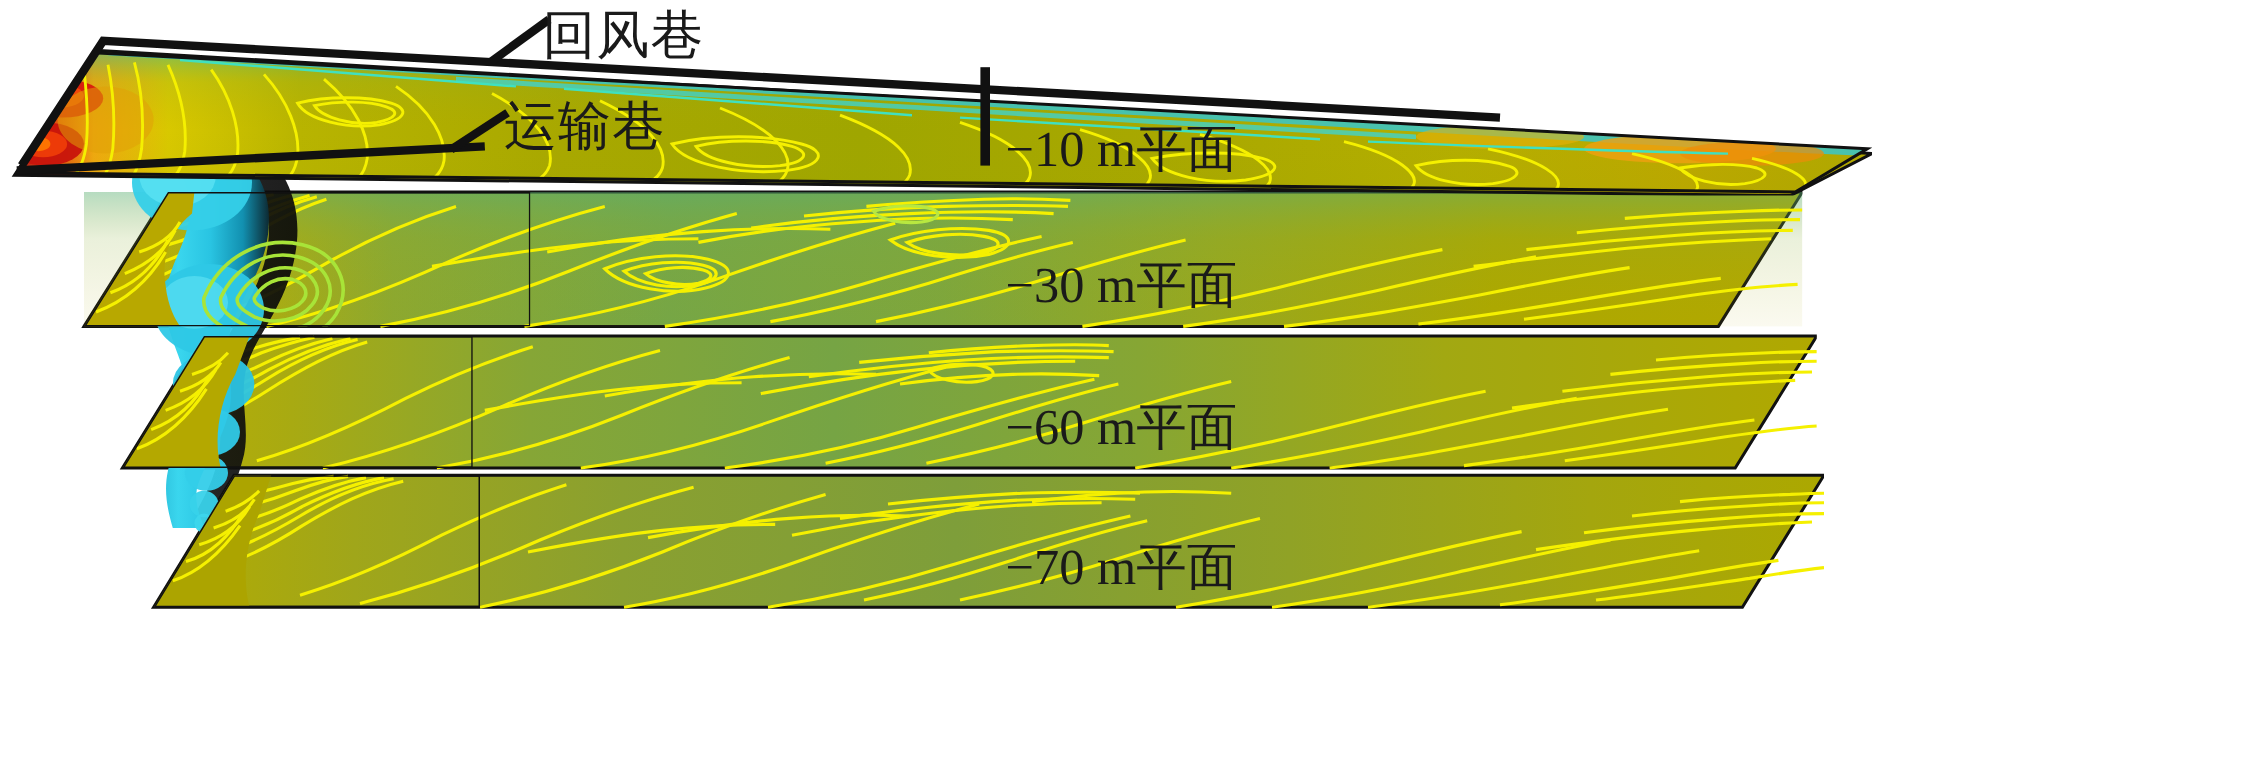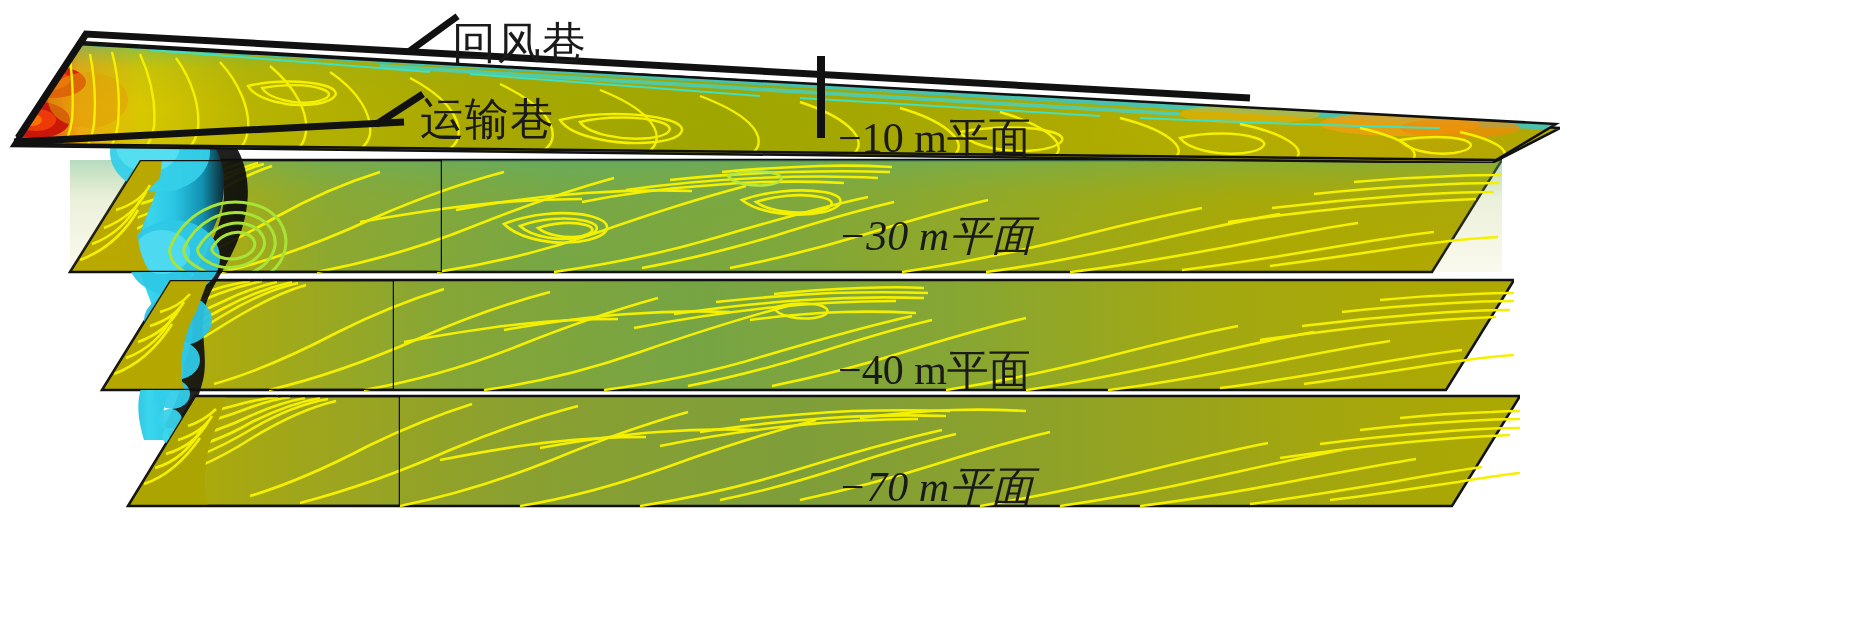--- a/index.html
+++ b/index.html
@@ -6,21 +6,21 @@
   body{width:1875px;height:631px;overflow:hidden;
        font-family:"Liberation Serif","DejaVu Serif",serif;}
   #stage{position:relative;width:1875px;height:631px;background:#fff;}
 
   
   .plane{position:absolute;}
   .plane svg{display:block;}
 
   
   .lbl{position:absolute;color:#1a1a1a;white-space:nowrap;
-       font-family:"Liberation Serif","DejaVu Serif",serif;margin-top:14px;}
+       font-family:"Liberation Serif","DejaVu Serif",serif;}
   .lbl-cn{font-size:44px;letter-spacing:1px;}
   .lbl-depth{font-size:42px;letter-spacing:0px;}
 
   
   .leader{position:absolute;background:#111;transform-origin:0 50%;}
 
   
   .tick{position:absolute;background:#111;}
 </style>
 </head>
@@ -132,21 +132,21 @@
         <path d="M1180,70 C1222,64 1266,58 1310,54 C1350,50 1384,48 1410,47"></path>
         <path d="M1220,56 C1258,51 1298,47 1338,44 C1374,41 1404,40 1420,40"></path>
         <path d="M1260,42 C1294,38 1330,35 1366,33 C1396,31 1414,31 1420,31"></path>
         <path d="M1300,30 C1330,27 1362,25 1392,24 C1410,23 1418,23 1420,23"></path>
         <path d="M760,30 C790,26 822,23 854,22 C884,21 908,22 926,23"></path>
         <path d="M440,60 C478,53 518,47 558,44 C596,41 630,41 658,42"></path>
         <path d="M340,72 C376,65 414,58 452,54 C488,50 520,49 546,49"></path>
       </g>
     </svg>
   </div>
-  <div class="lbl lbl-depth" style="left:838px;top:445px;font-style:italic;">−70 m平面</div>
+  <div class="lbl lbl-depth" style="left:838px;top:445px;">−70 m平面</div>
 
   <div class="plane" style="left:74px;top:272px;">
     <svg width="1440" height="125" viewBox="0 0 1440 125">
       <polygon points="28,118 96,8 1440,8 1372,118" fill="url(#g50)" stroke="#111" stroke-width="2.5"></polygon>
       <g fill="none" stroke="#f5f000" stroke-width="2.6">
         <path d="M52,86 C86,78 118,63 148,44 C174,28 198,17 224,11"></path>
         <path d="M40,102 C78,93 114,76 148,54 C178,35 204,21 232,13"></path>
         <path d="M64,70 C96,63 124,51 150,36 C174,23 196,15 218,10"></path>
         <path d="M76,54 C102,49 126,41 148,30 C168,20 186,14 203,10"></path>
         <path d="M86,40 C106,36 126,30 144,22 C160,16 174,12 188,9"></path>
@@ -172,21 +172,21 @@
         <path d="M1228,54 C1268,49 1308,45 1348,42 C1386,39 1416,38 1436,38"></path>
         <path d="M1268,40 C1304,36 1342,33 1378,31 C1408,29 1430,29 1440,29"></path>
         <path d="M1306,28 C1338,25 1370,23 1400,22 C1420,21 1434,21 1440,21"></path>
         <path d="M430,58 C470,51 512,45 554,42 C594,39 628,39 656,40"></path>
         <path d="M330,70 C368,63 408,56 448,52 C484,48 518,47 544,47"></path>
 
         <path d="M700,36 C714,31 736,30 748,34 C758,38 754,44 740,46 C724,48 704,44 700,36Z"></path>
       </g>
     </svg>
   </div>
-  <div class="lbl lbl-depth" style="left:838px;top:328px;">−40 m平面</div>
+  <div class="lbl lbl-depth" style="left:838px;top:328px;">−60 m平面</div>
 
   <div class="plane" style="left:42px;top:152px;">
     <svg width="1460" height="128" viewBox="0 0 1460 128">
       <polygon points="28,120 98,8 1460,8 1390,120" fill="url(#g30)" stroke="#111" stroke-width="2.5"></polygon>
       <rect x="28" y="8" width="1432" height="112" fill="url(#g30v)"></rect>
       <g fill="none" stroke="#f5f000" stroke-width="2.6">
         <path d="M50,92 C84,84 116,68 146,48 C172,31 196,19 222,12"></path>
         <path d="M38,108 C76,99 112,82 146,58 C176,38 202,23 230,14"></path>
         <path d="M62,76 C94,68 122,56 148,40 C172,26 194,17 216,11"></path>
         <path d="M74,58 C100,53 124,44 146,33 C166,22 184,15 201,11"></path>
@@ -220,21 +220,21 @@
         <path d="M1230,56 C1272,51 1314,47 1356,44 C1396,41 1428,40 1452,40"></path>
         <path d="M1272,42 C1310,38 1350,35 1388,33 C1420,31 1444,31 1458,31"></path>
         <path d="M1312,30 C1346,27 1380,25 1412,24 C1434,23 1452,23 1460,23"></path>
 
         <path d="M686,24 C700,19 722,18 734,22 C744,25 740,31 726,33 C710,35 690,31 686,24Z" stroke="#b8e840"></path>
         <path d="M414,58 C456,50 500,44 544,41 C586,38 622,38 650,39"></path>
         <path d="M318,70 C358,63 400,56 442,52 C480,48 514,47 540,47"></path>
       </g>
     </svg>
   </div>
-  <div class="lbl lbl-depth" style="left:838px;top:194px;font-style:italic;">−30 m平面</div>
+  <div class="lbl lbl-depth" style="left:838px;top:210px;">−30 m平面</div>
 
   <div class="plane" style="left:86px;top:108px;z-index:5;">
     <svg width="180" height="340" viewBox="0 0 180 340">
 
       <path d="M112,6 C150,22 168,60 160,104 C152,148 128,170 120,196
                C112,224 124,250 116,276 C110,300 98,316 92,330
                L72,330 C80,312 92,296 96,272 C102,244 88,220 96,192
                C104,164 128,142 136,104 C144,64 128,28 96,8 Z" fill="url(#darkG)" opacity="0.92"></path>
 
       <path d="M42,4 C96,0 136,26 138,70 C140,110 118,134 108,160

